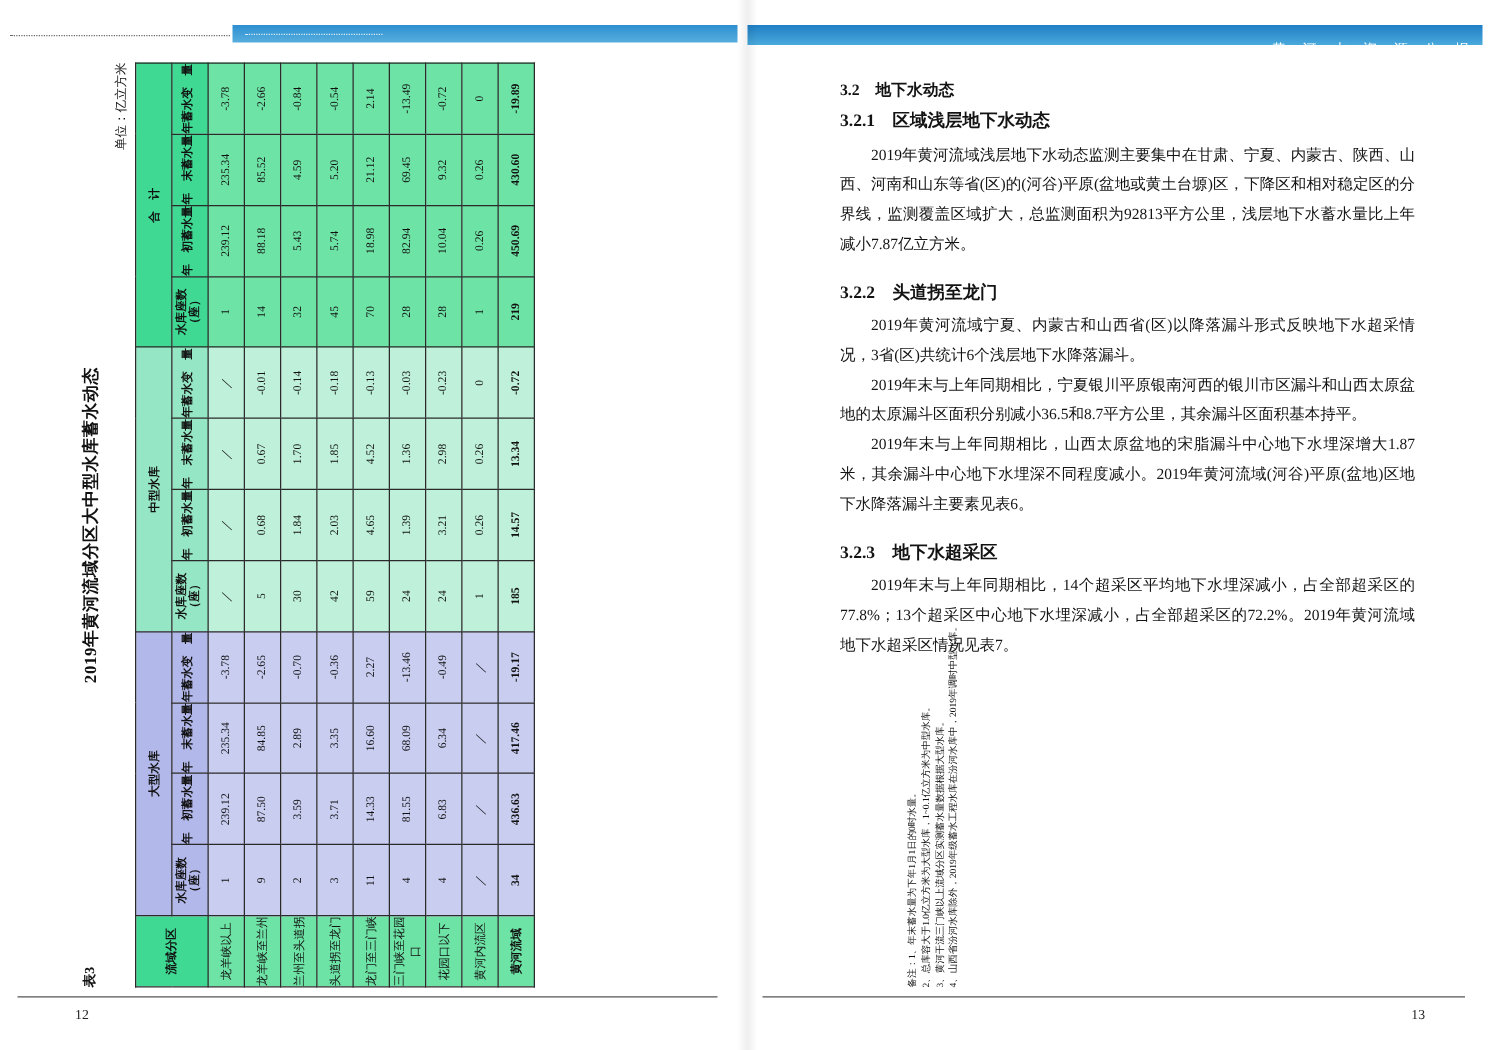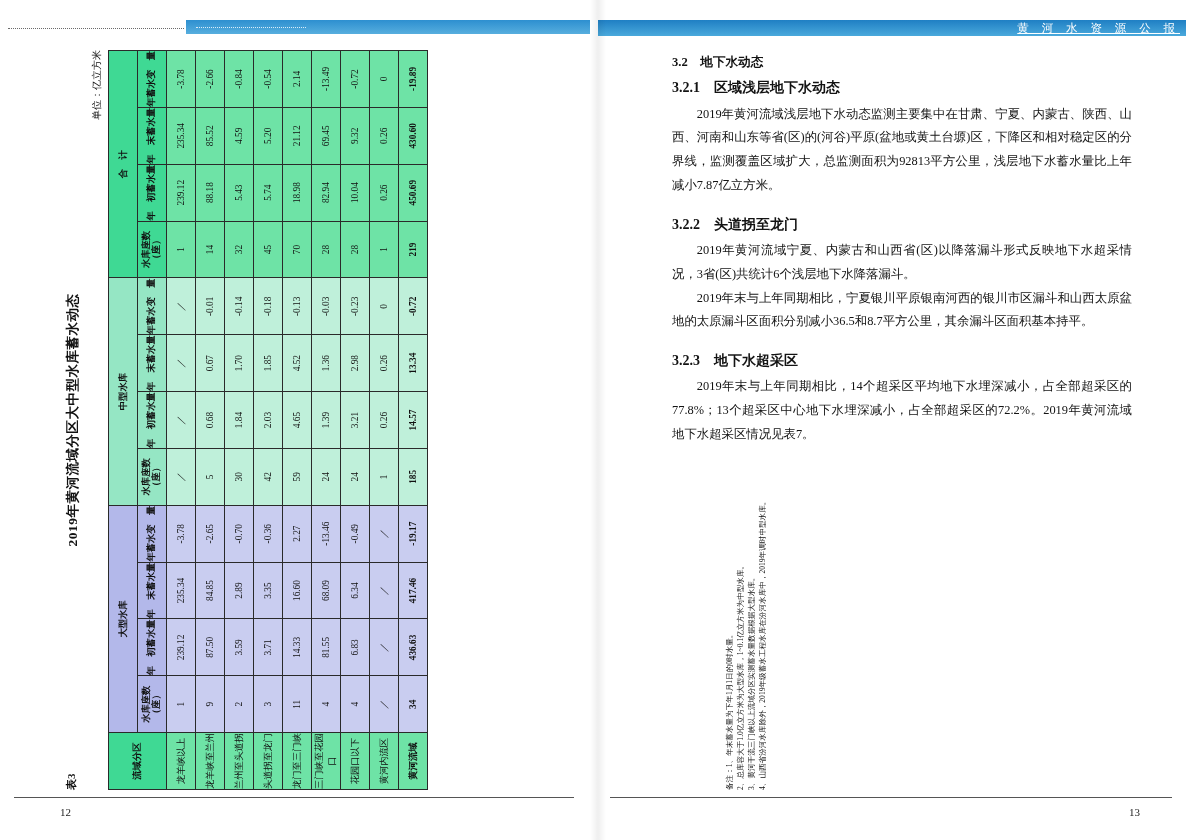--- a/index.html
+++ b/index.html
@@ -63,21 +63,21 @@
     border-top: 1px dotted #d8ecf8;
   }
   .right-header-band {
     position: absolute;
     left: 598px; top: 20px;
     width: 588px; height: 16px;
     background: linear-gradient(to bottom, #1f7fc4, #4aa9dc);
   }
   .right-header-title {
     position: absolute;
-    right: 16px; top: 20px;
+    right: 16px; top: 32px;
     height: 28px;
     line-height: 16px;
     color: #ffffff;
     font-size: 11.5px;
     letter-spacing: 5px;
     font-family: "Liberation Serif", "DejaVu Serif", serif;
     white-space: nowrap;
     text-decoration: underline;
   }
 
@@ -186,21 +186,21 @@
     font-size: 7.6px;
     line-height: 1.45;
     color: #111;
   }
   .tbl-notes div { white-space: nowrap; }
 
   
   .rtext {
     position: absolute;
     left: 672px;
-    top: 52px;
+    top: 62px;
     width: 460px;
     font-size: 12.4px;
     line-height: 1.92;
     color: #131313;
     text-align: justify;
   }
   .rtext h3 {
     font-size: 12.6px;
     font-weight: bold;
     margin: 0 0 2px 0;
@@ -424,20 +424,21 @@
 
   <div class="rtext">
     <h3>3.2　地下水动态</h3>
     <h4>3.2.1　区域浅层地下水动态</h4>
     <p>2019年黄河流域浅层地下水动态监测主要集中在甘肃、宁夏、内蒙古、陕西、山西、河南和山东等省(区)的(河谷)平原(盆地或黄土台塬)区，下降区和相对稳定区的分界线，监测覆盖区域扩大，总监测面积为92813平方公里，浅层地下水蓄水量比上年减小7.87亿立方米。</p>
 
     <div class="gap"></div>
     <h4>3.2.2　头道拐至龙门</h4>
     <p>2019年黄河流域宁夏、内蒙古和山西省(区)以降落漏斗形式反映地下水超采情况，3省(区)共统计6个浅层地下水降落漏斗。</p>
     <p>2019年末与上年同期相比，宁夏银川平原银南河西的银川市区漏斗和山西太原盆地的太原漏斗区面积分别减小36.5和8.7平方公里，其余漏斗区面积基本持平。</p>
+    <p>2019年末与上年同期相比，山西太原盆地的宋脂漏斗中心地下水埋深增大1.87米，其余漏斗中心地下水埋深不同程度减小。2019年黄河流域(河谷)平原(盆地)区地下水降落漏斗主要素见表6。</p>
 
     <div class="gap"></div>
     <h4>3.2.3　地下水超采区</h4>
     <p>2019年末与上年同期相比，14个超采区平均地下水埋深减小，占全部超采区的77.8%；13个超采区中心地下水埋深减小，占全部超采区的72.2%。2019年黄河流域地下水超采区情况见表7。</p>
   </div>
 
   <div class="bottom-rule-left"></div>
   <div class="bottom-rule-right"></div>
   <div class="folio folio-left">12</div>
   <div class="folio folio-right">13</div>

